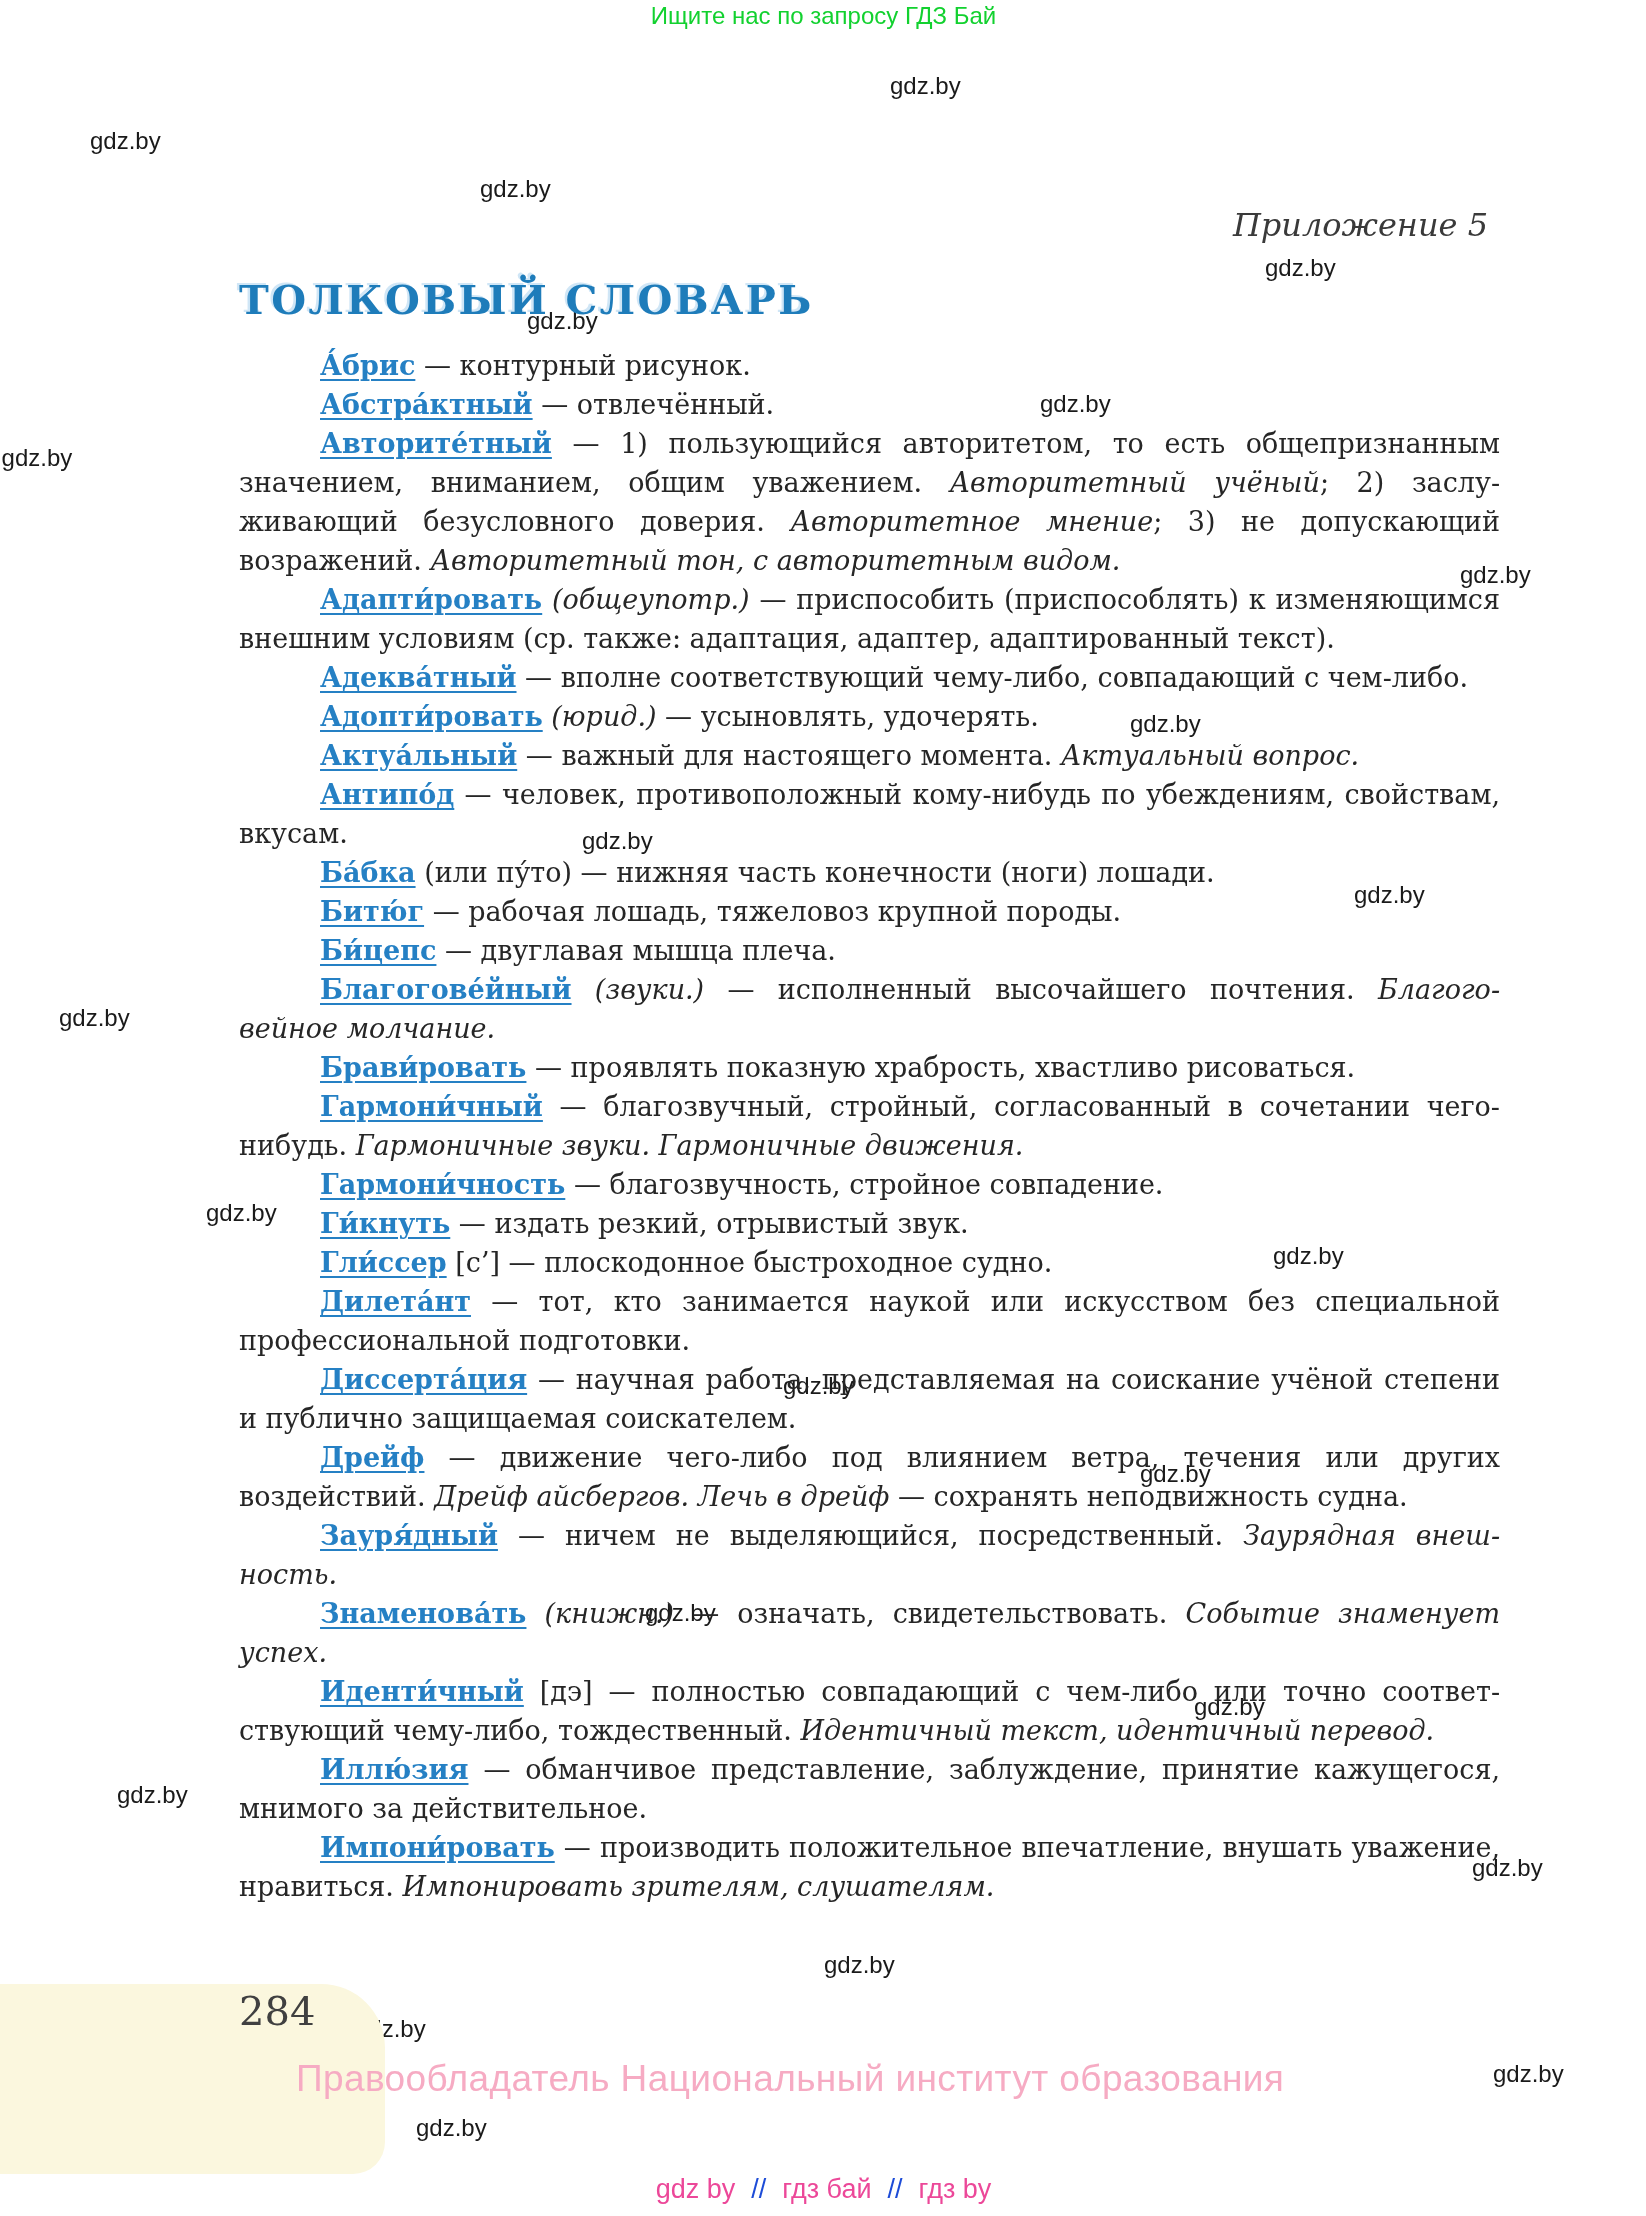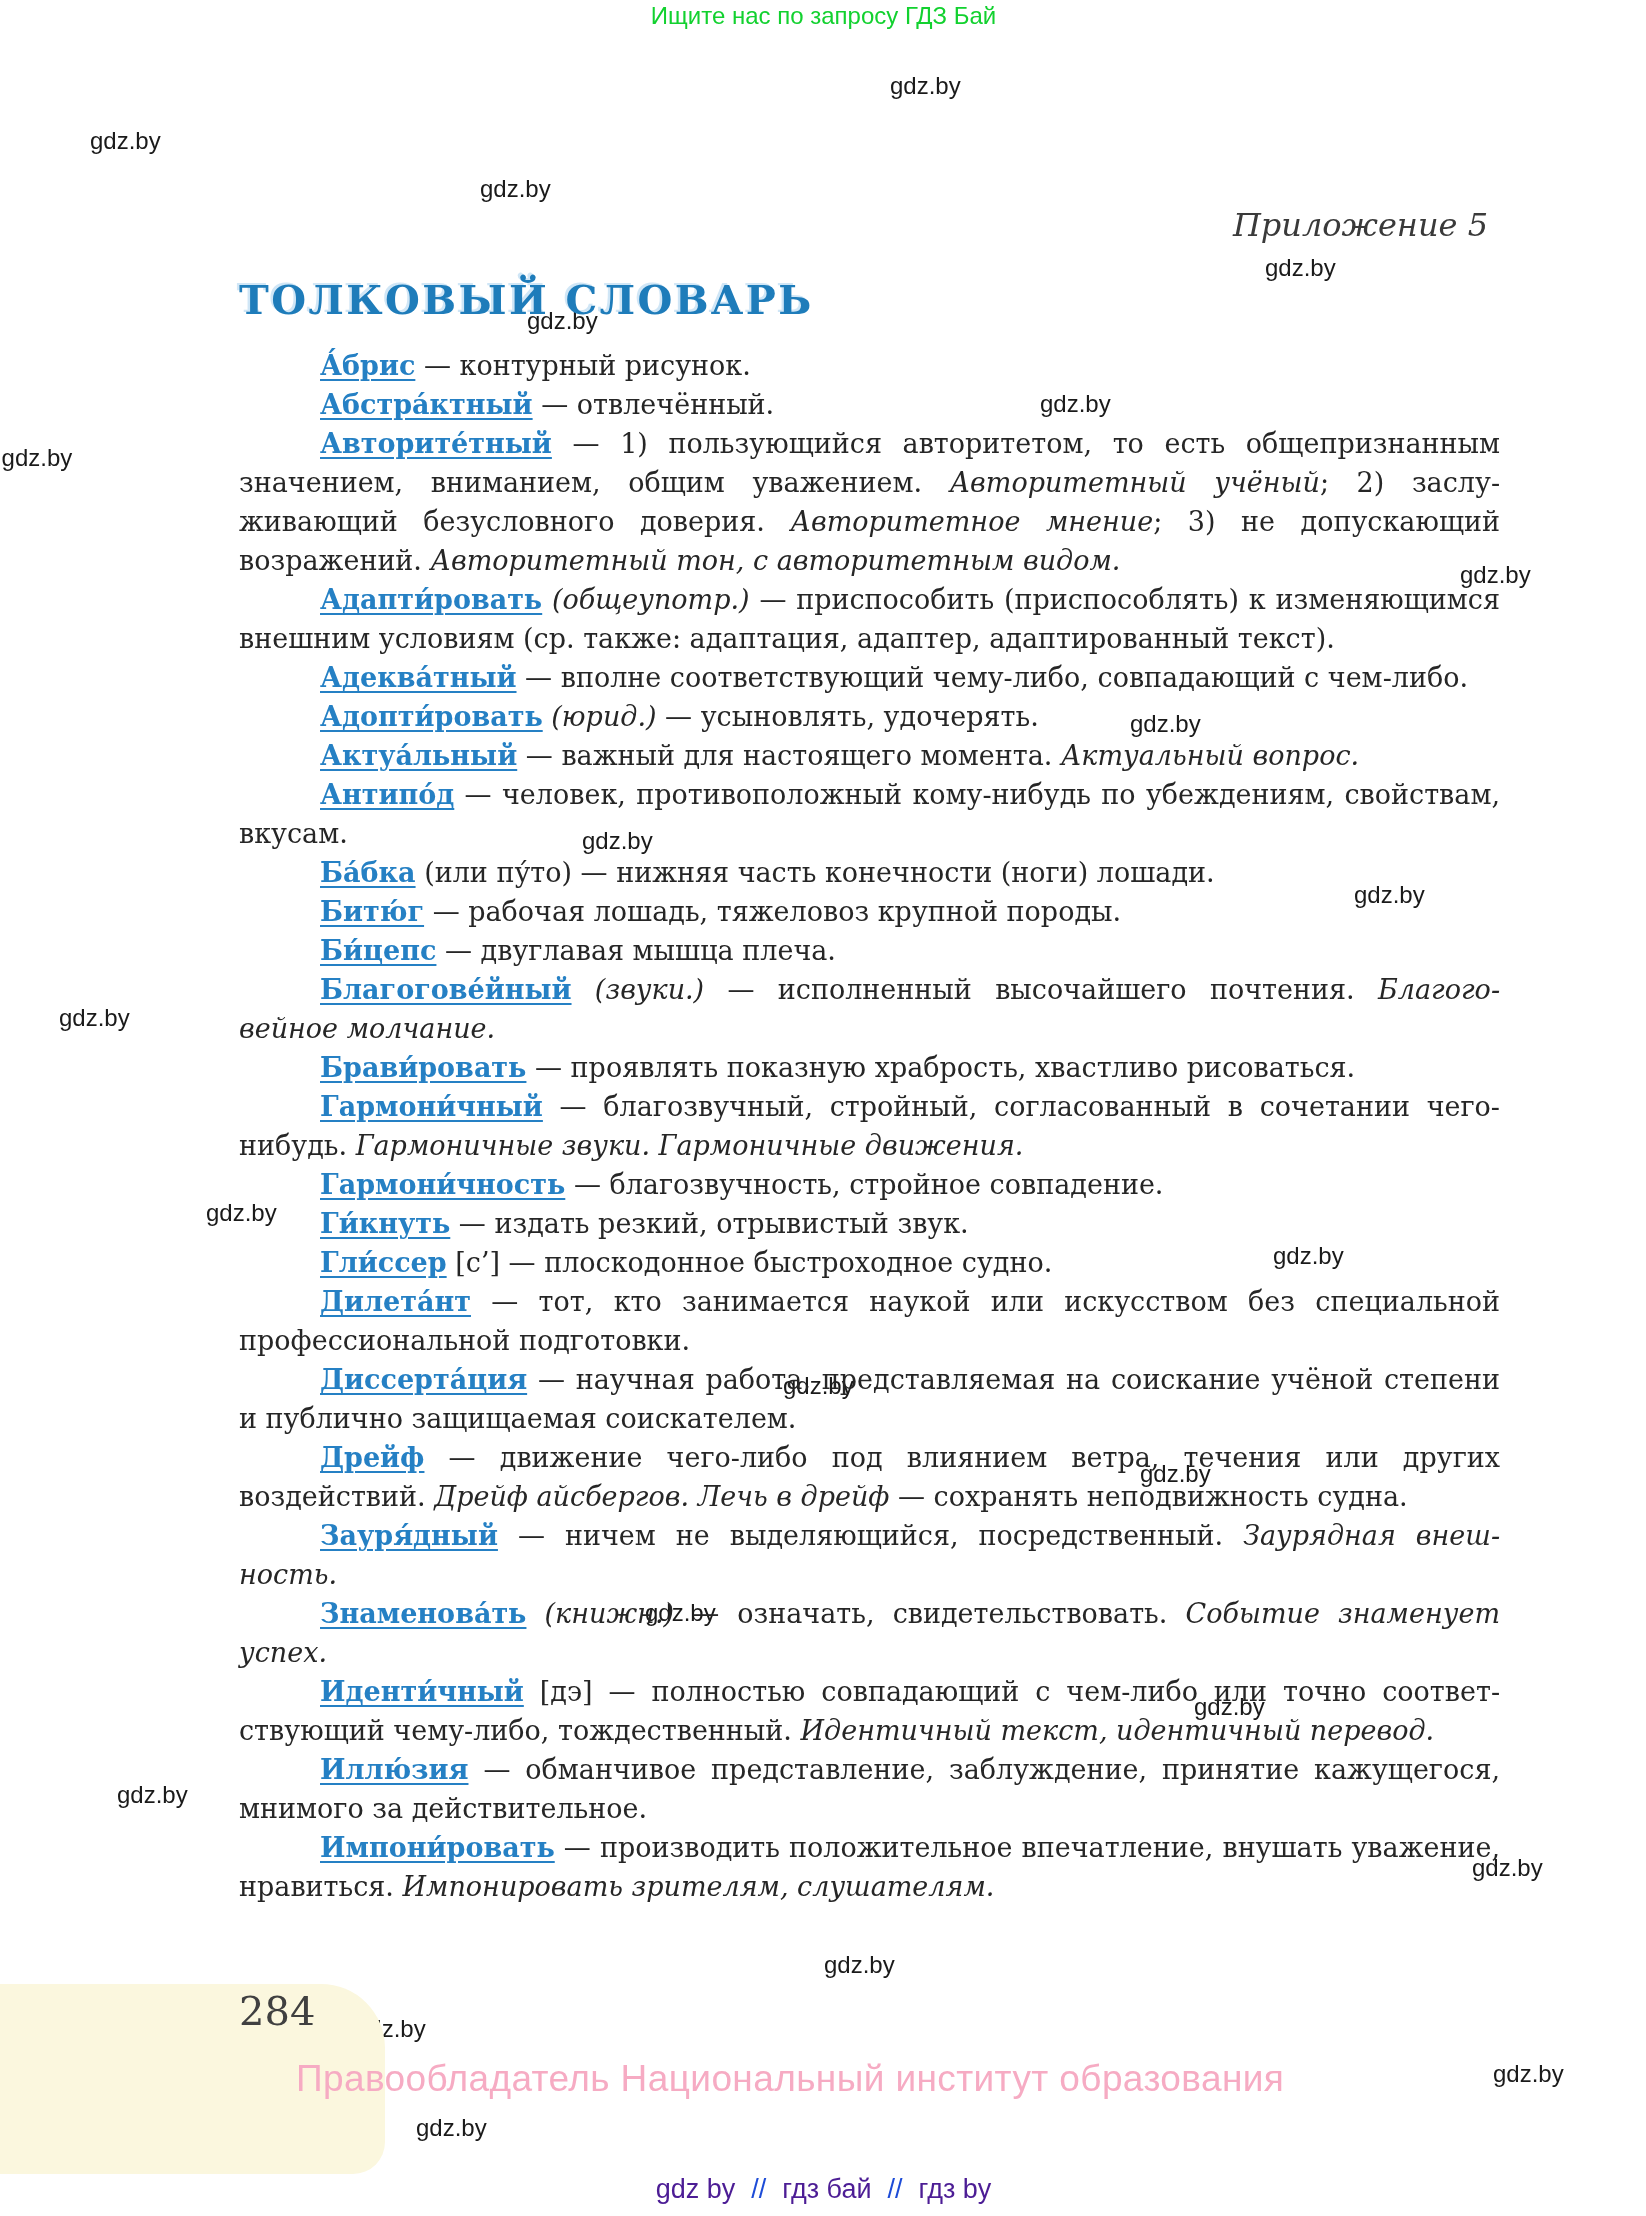--- a/index.html
+++ b/index.html
@@ -24,21 +24,21 @@
   .highlight{position:absolute;left:0;top:1984px;width:385px;height:190px;
              background:#fbf7de;border-radius:0 64px 32px 0;}
   .pagenum{position:absolute;left:239px;top:1991px;font-size:40px;line-height:1;
            color:#404040;}
   .copyright{position:absolute;left:296px;top:2060px;
              font-family:"Liberation Sans", sans-serif;font-size:37px;line-height:1;
              letter-spacing:0.4px;color:#f6abc3;white-space:nowrap;}
   .footer{position:absolute;left:0;top:2176px;width:100%;text-align:center;
           font-family:"Liberation Sans", sans-serif;font-size:27px;line-height:1;
           color:#1d4cd7;}
-  .footer a{color:#4c1d95;text-decoration:none;margin:0 8px;}
+  .footer a{color:#ec4899;text-decoration:none;margin:0 8px;}
   .footer .sep{margin:0 8px;}
 </style>
 </head>
 <body>
 
 <div class="page">
   <div class="banner">Ищите нас по запросу ГДЗ Бай</div>
 
   <div id="wm-layer">
       <div class="watermark" style="left: 890px; top: 74px;">gdz.by</div>

